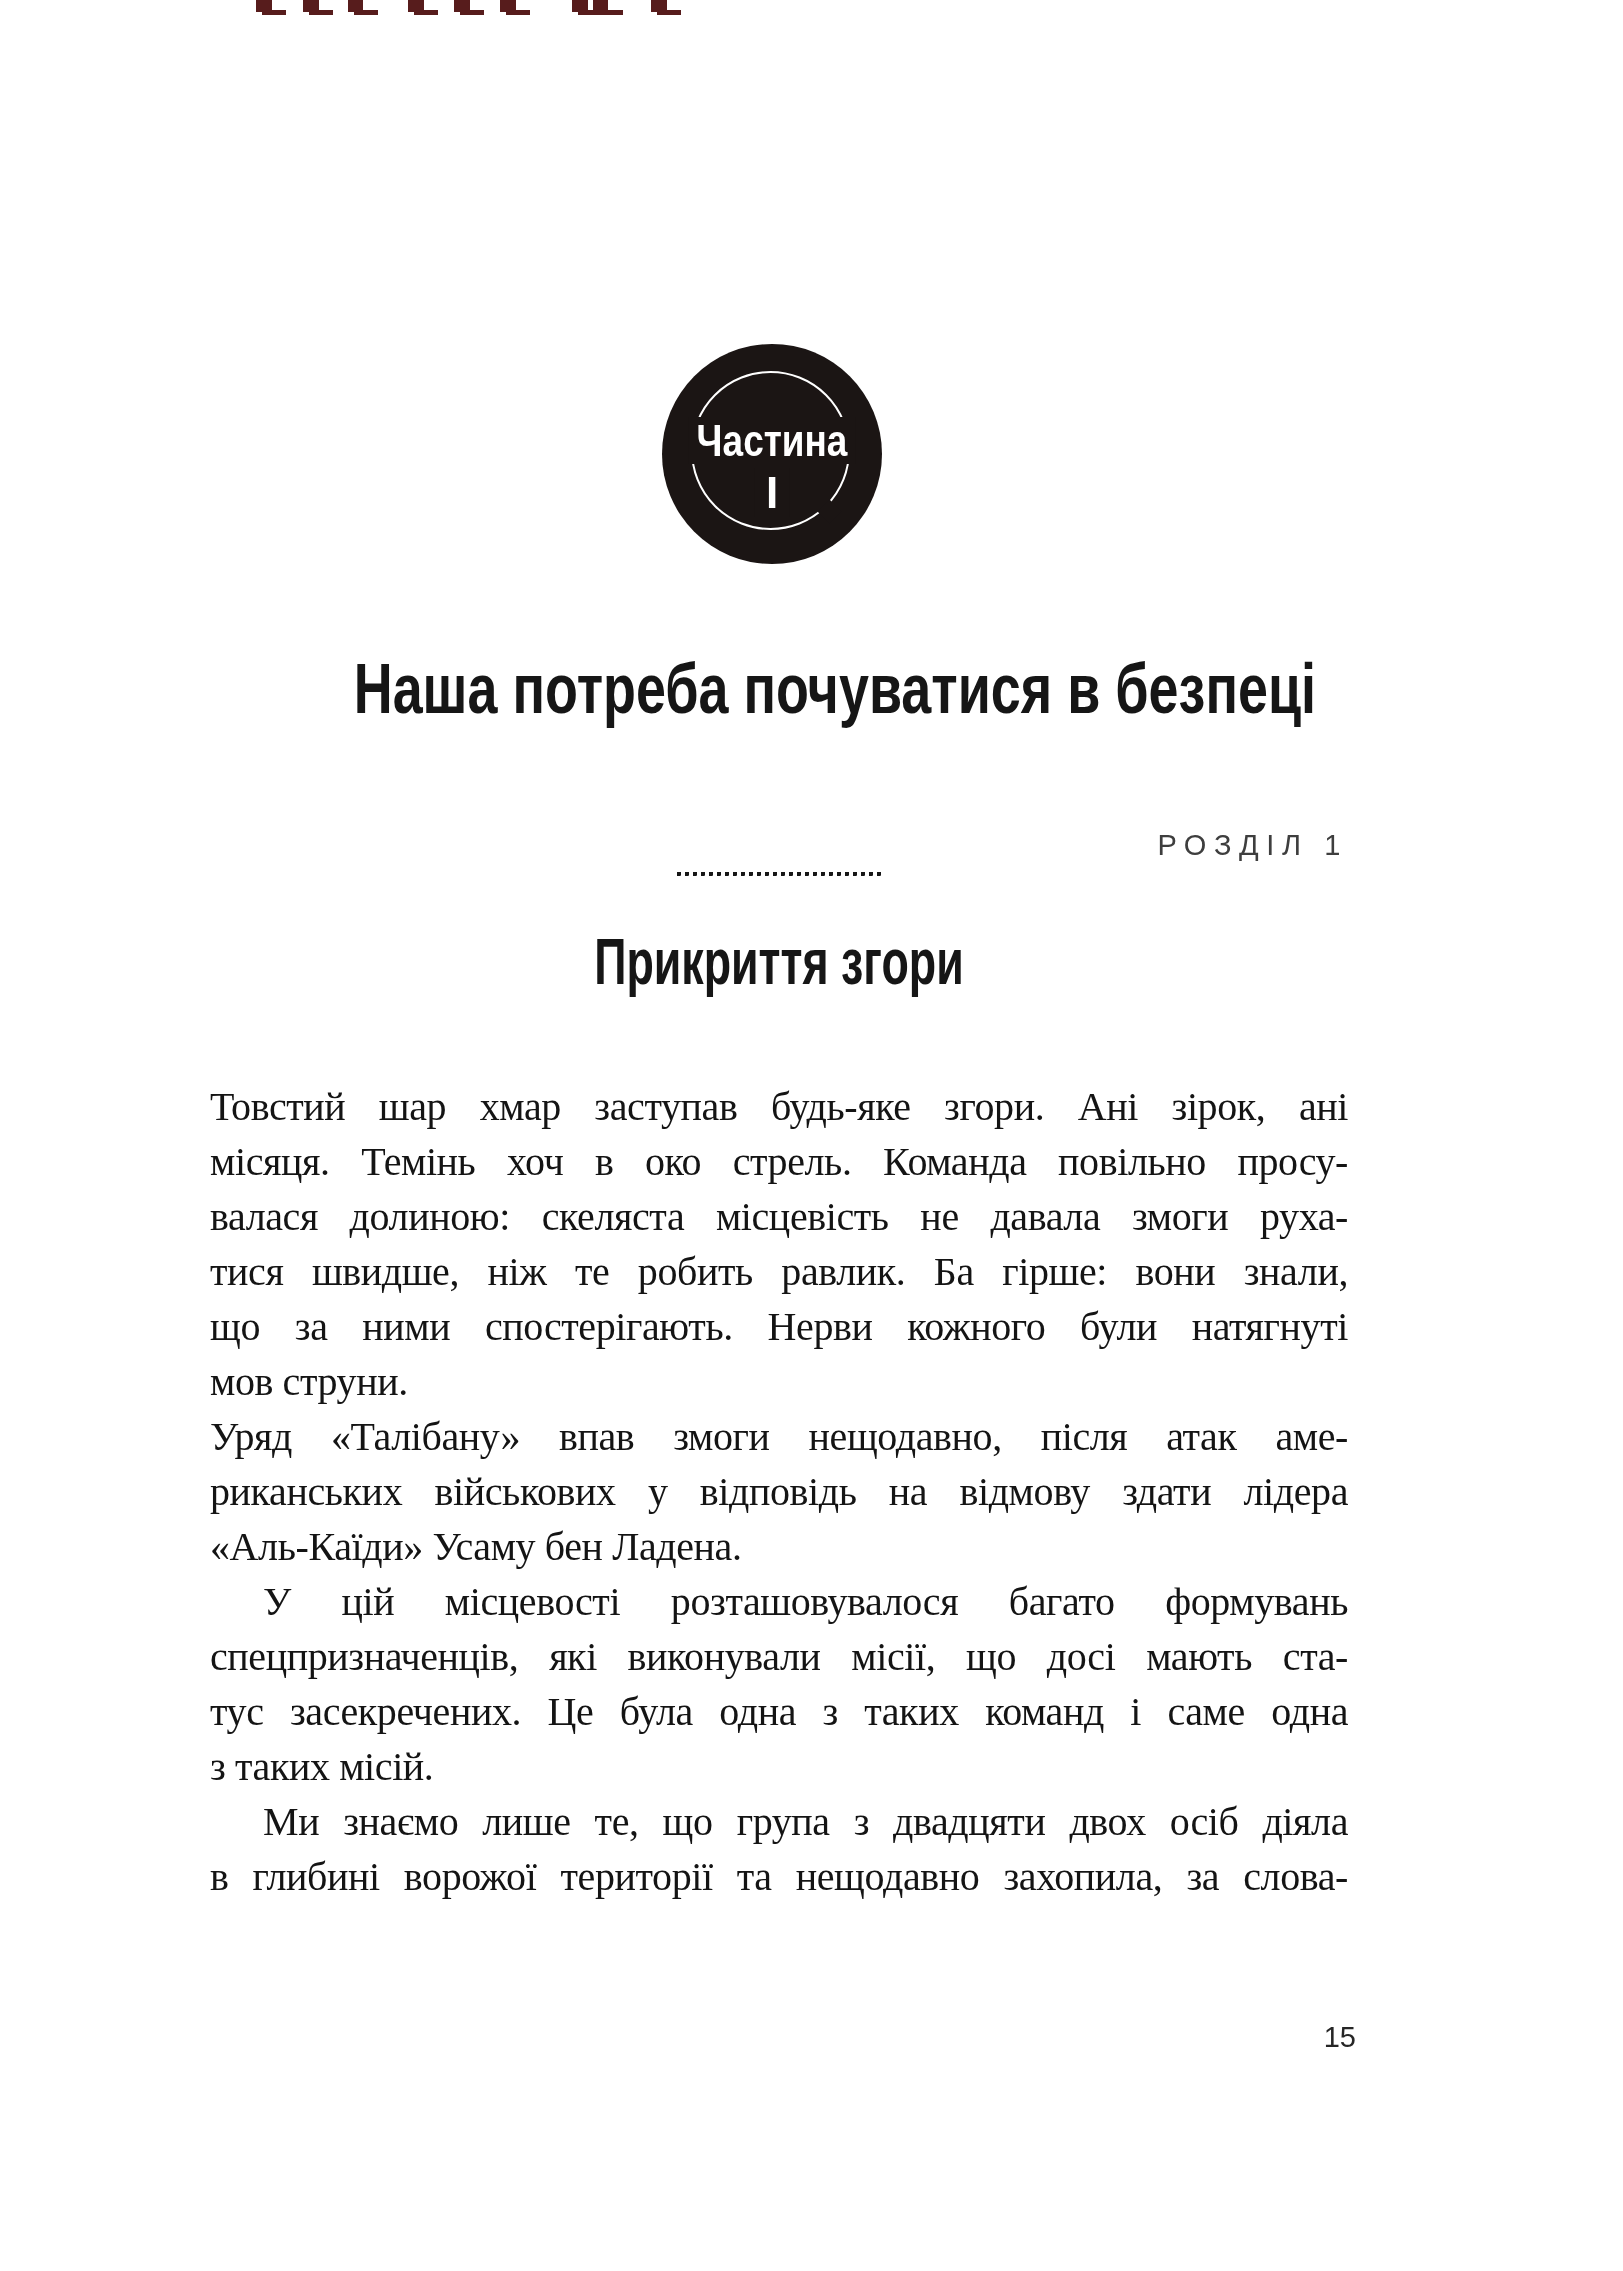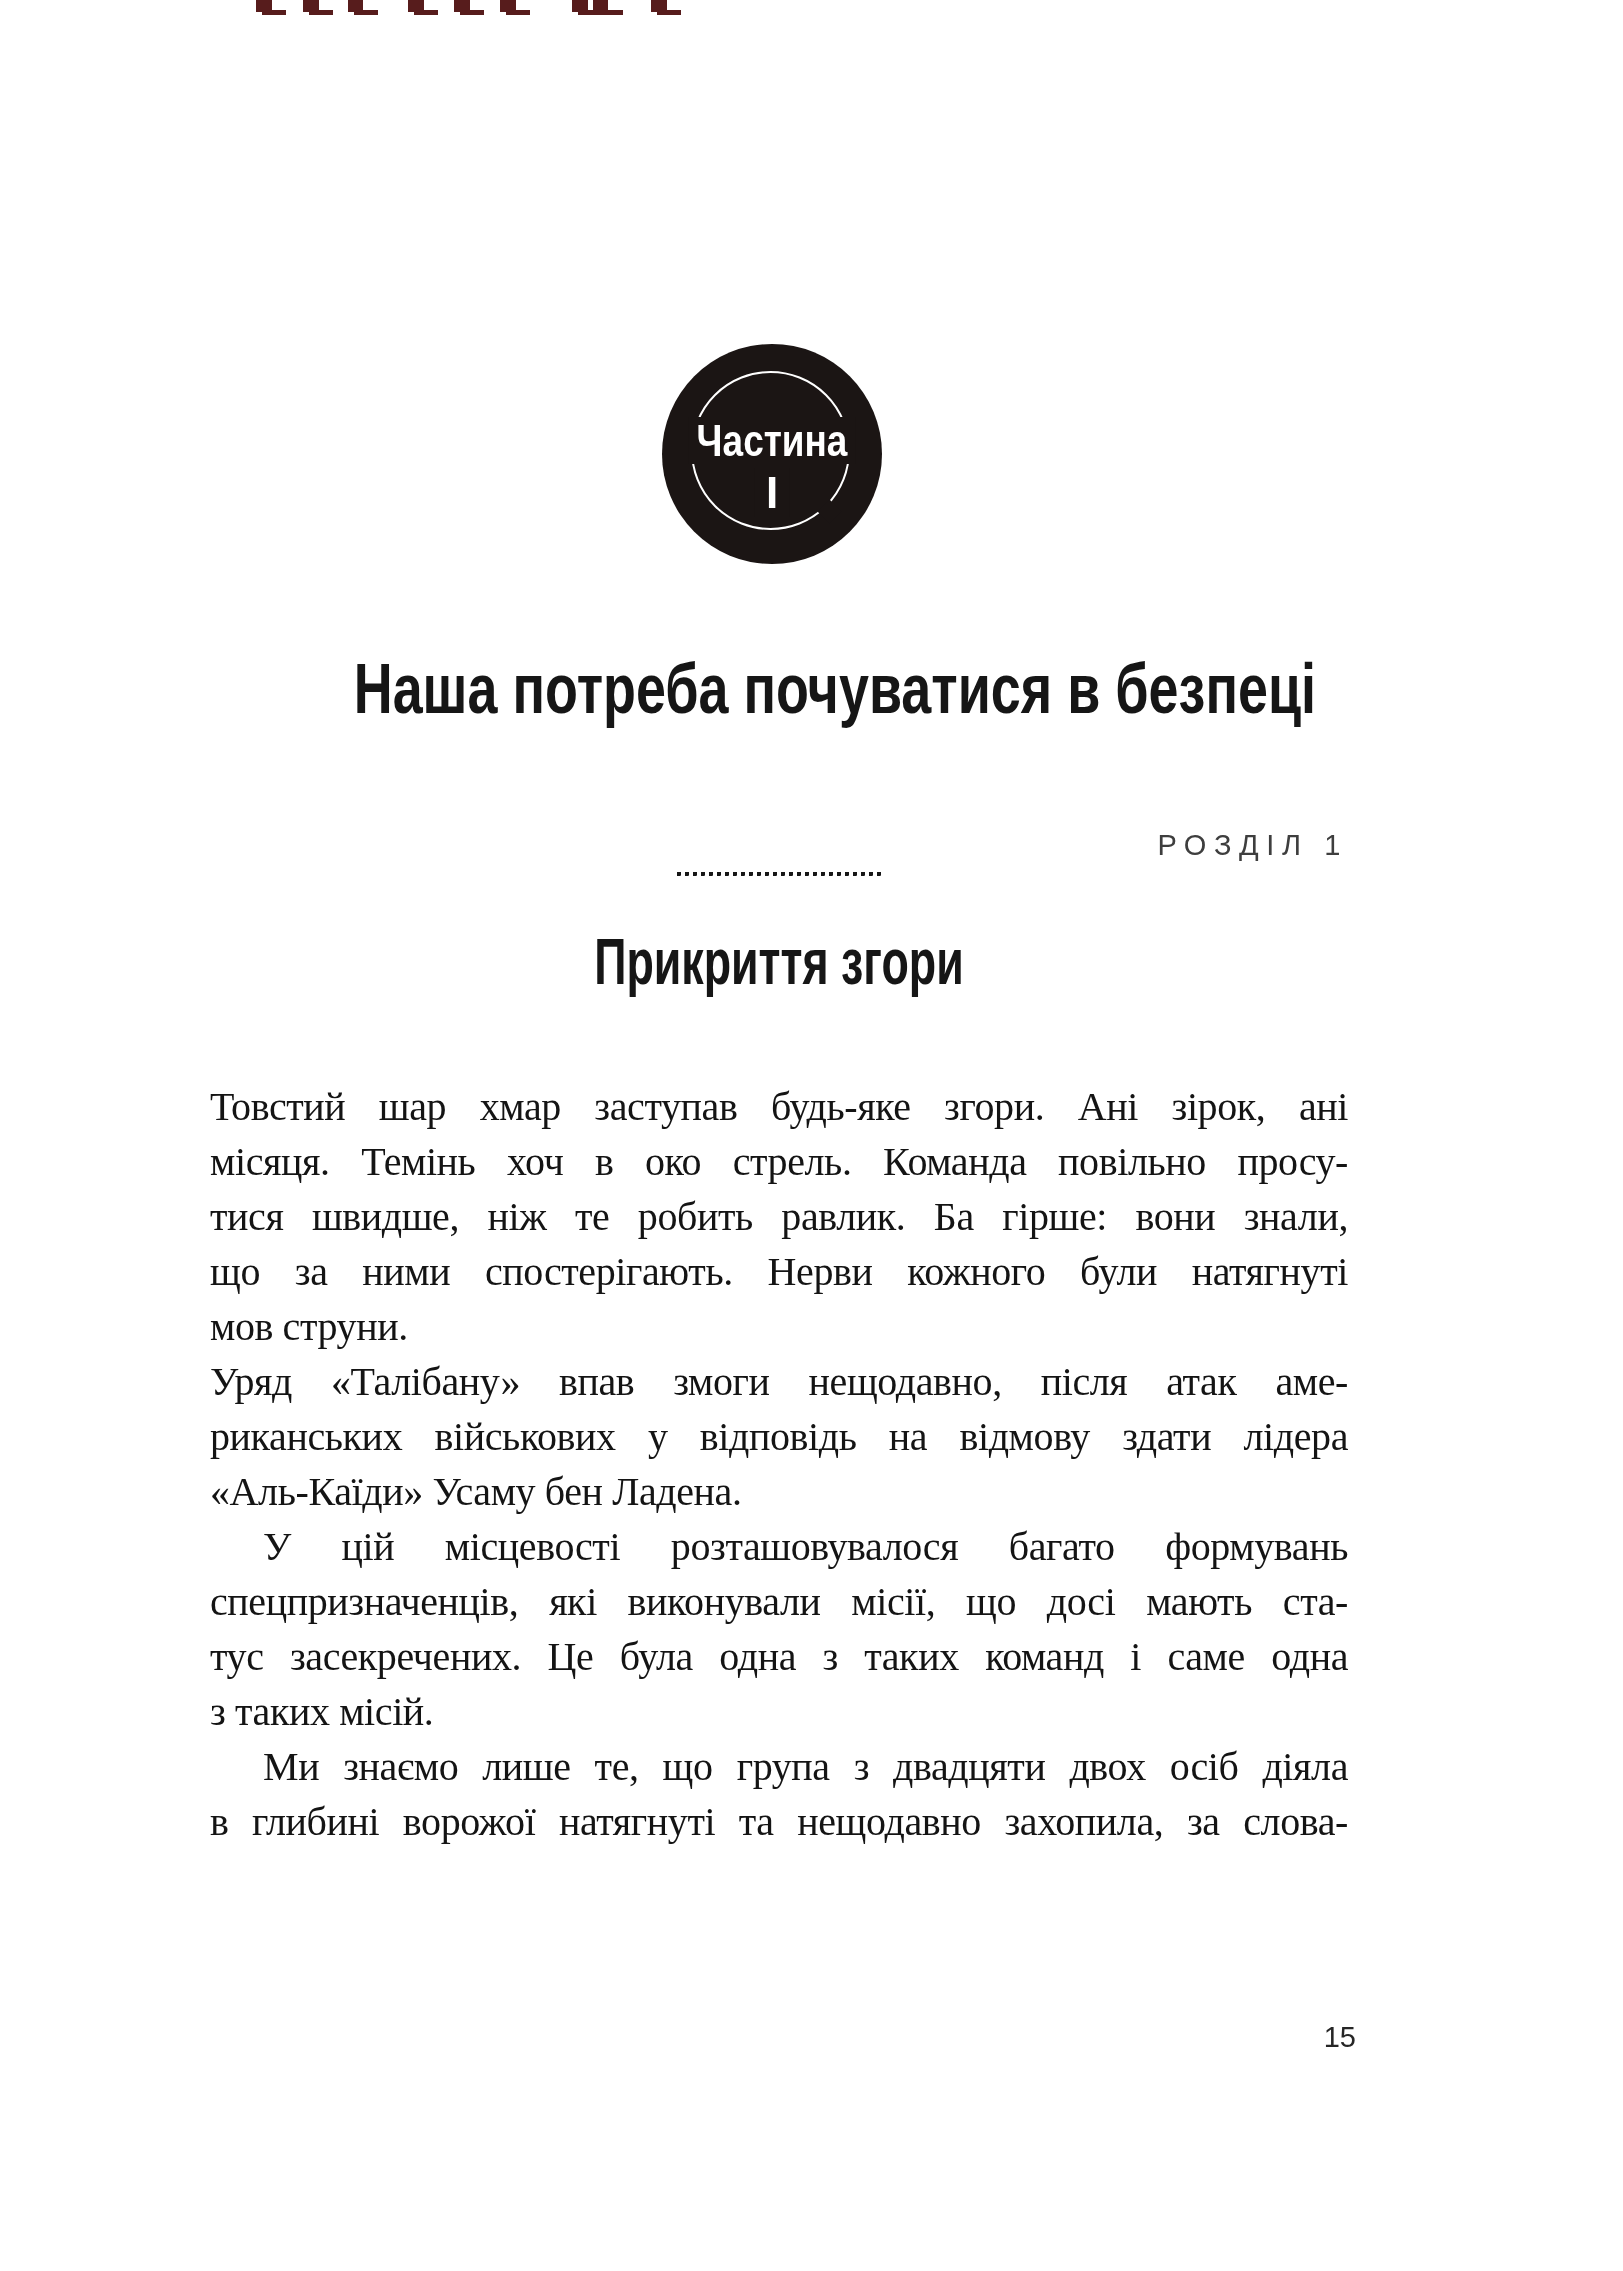--- a/index.html
+++ b/index.html
@@ -99,29 +99,30 @@
 
   <div class="dots"></div>
 
   <div class="chapter-title">
     <span>Прикриття згори</span>
   </div>
 
   <div class="btext">
       <div class="bline j">Товстий шар хмар заступав будь-яке згори. Ані зірок, ані</div>
       <div class="bline j">місяця. Темінь хоч в око стрель. Команда повільно просу-</div>
+      <div class="bline j">валася долиною: скеляста місцевість не давала змоги руха-</div>
       <div class="bline j">тися швидше, ніж те робить равлик. Ба гірше: вони знали,</div>
       <div class="bline j">що за ними спостерігають. Нерви кожного були натягнуті</div>
       <div class="bline l">мов струни.</div>
       <div class="bline j">Уряд «Талібану» впав змоги нещодавно, після атак аме-</div>
       <div class="bline j">риканських військових у відповідь на відмову здати лідера</div>
       <div class="bline l">«Аль-Каїди» Усаму бен Ладена.</div>
       <div class="bline j ind">У цій місцевості розташовувалося багато формувань</div>
       <div class="bline j">спецпризначенців, які виконували місії, що досі мають ста-</div>
       <div class="bline j">тус засекречених. Це була одна з таких команд і саме одна</div>
       <div class="bline l">з таких місій.</div>
       <div class="bline j ind">Ми знаємо лише те, що група з двадцяти двох осіб діяла</div>
-      <div class="bline j">в глибині ворожої натягнуті та нещодавно захопила, за слова-</div>
+      <div class="bline j">в глибині ворожої території та нещодавно захопила, за слова-</div>
     </div>
 </div>
 
 <div class="pagenum">15</div>
 
 
 </body></html>

